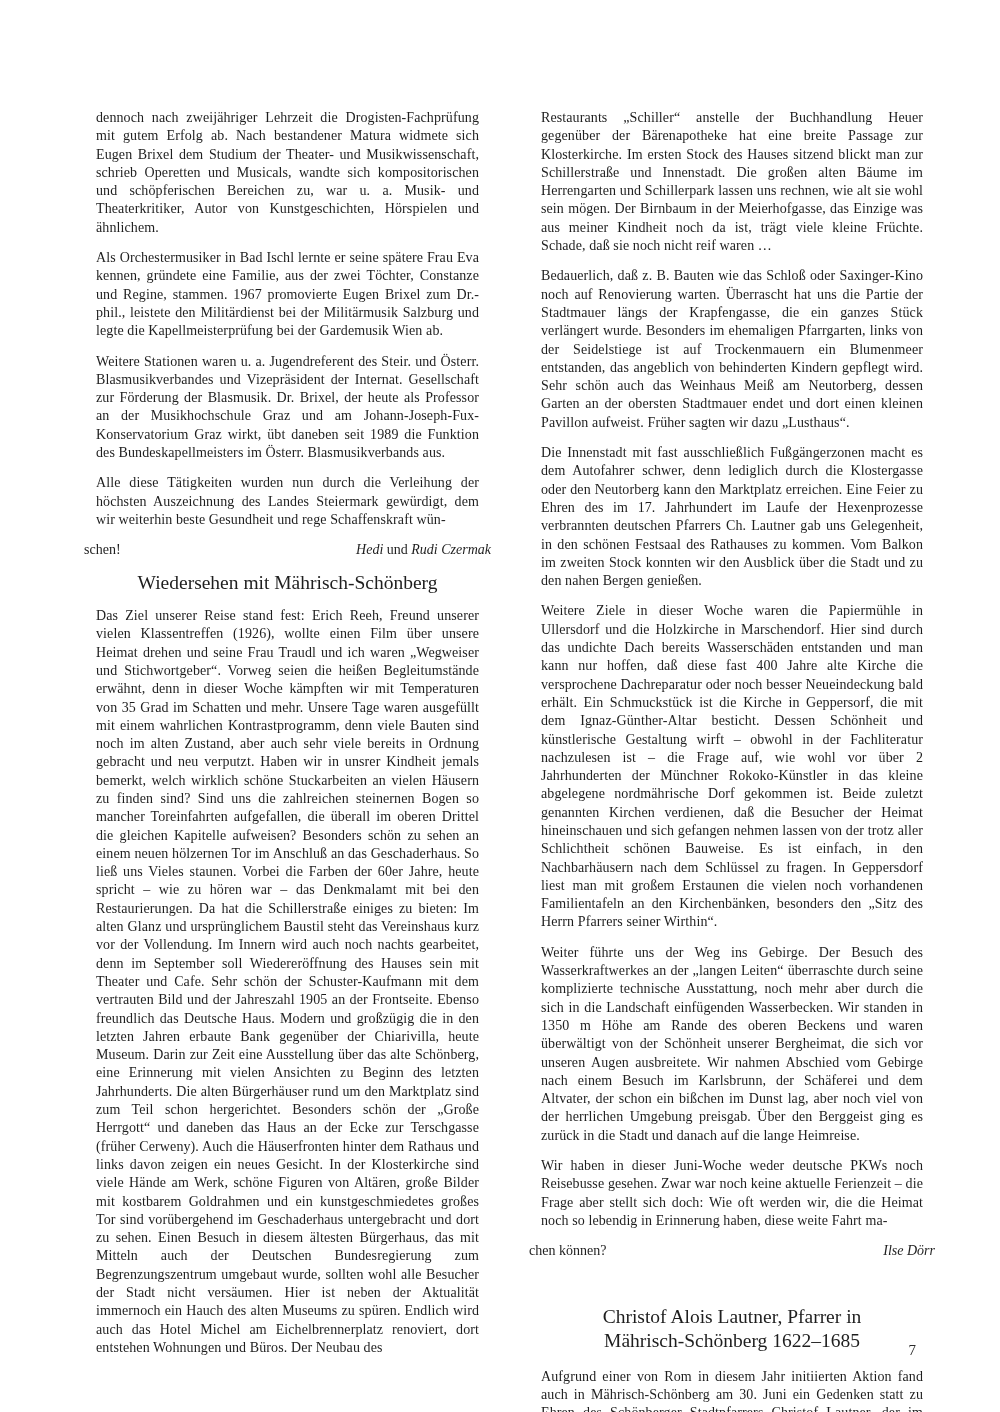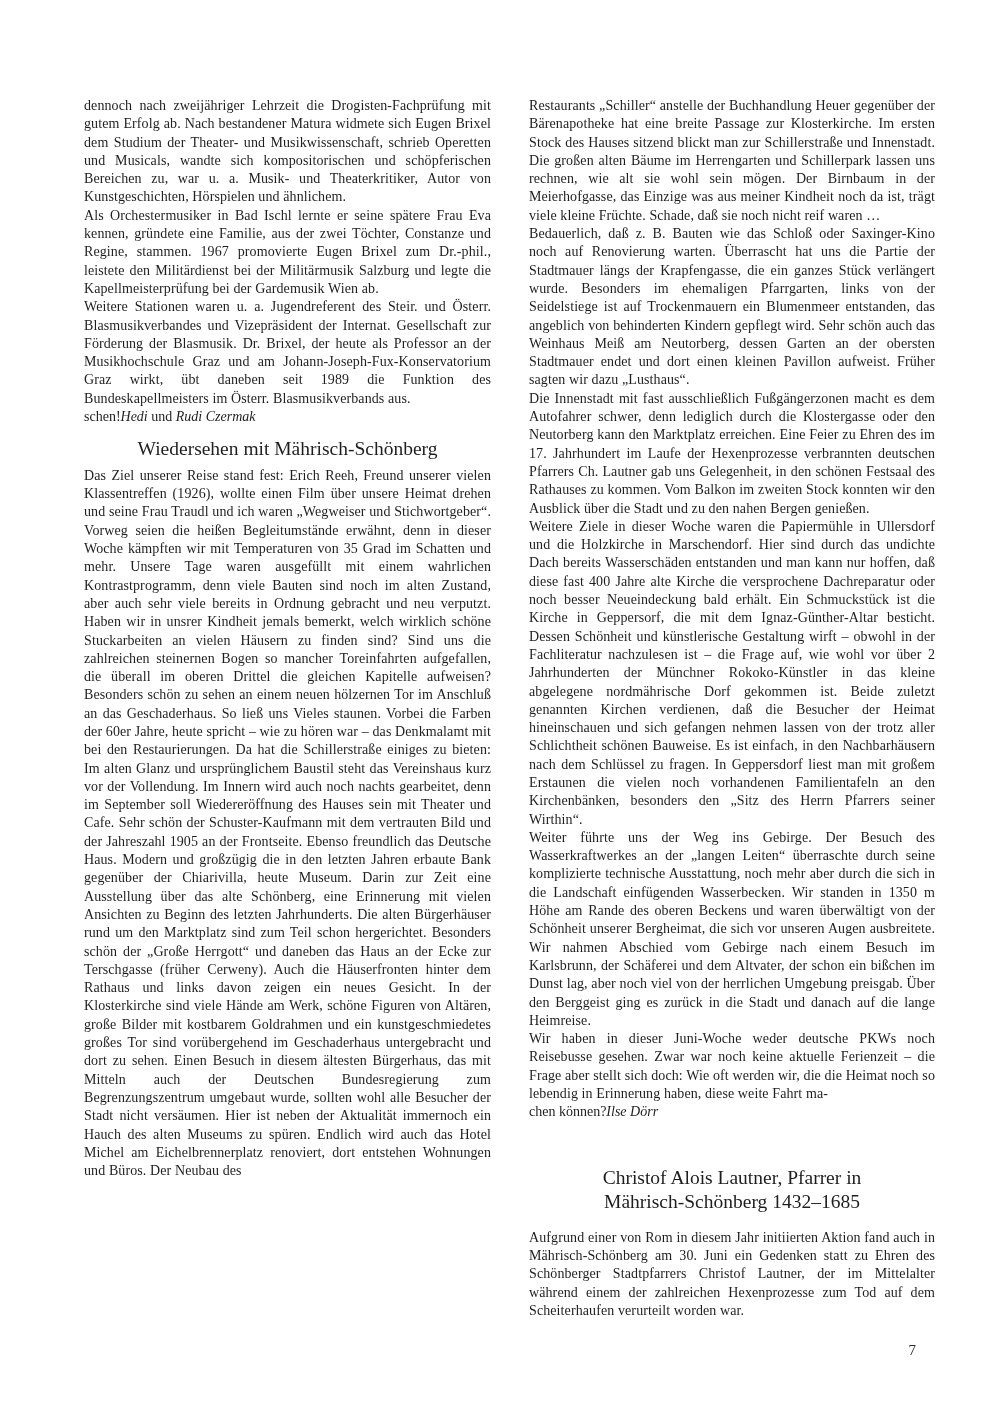--- a/index.html
+++ b/index.html
@@ -20,39 +20,40 @@
     color: #1e1e1e;
     font-family: "Liberation Serif", "DejaVu Serif", serif;
   }
   .column {
     position: absolute;
     top: 97px;
   }
   .column-left  { left: 84px;  width: 407px; }
   .column-right { left: 529px; width: 406px; }
   .para {
-    margin: 0;
+    margin: 12px;
     font-size: 14px;
     line-height: 18.3px;
     text-align: justify;
     letter-spacing: 0.1px;
   }
   .heading {
     font-weight: normal;
     font-size: 19.5px;
     line-height: 24.5px;
     text-align: center;
     margin: 11px 0 5px 0;
   }
   .heading.major {
     margin: 44px 0 14px 0;
   }
   .heading-line { white-space: nowrap; }
   .sig-row {
     display: flex;
+    justify-content: space-between;
     align-items: baseline;
     font-size: 14px;
     line-height: 18.3px;
   }
   .sig-name { text-align: right; }
   .italic { font-style: italic; }
   .page-number {
     position: absolute;
     top: 1342px;
     right: 84px;
@@ -61,20 +62,21 @@
   }
 </style>
 </head>
 <body>
 
 <div class="page">
   <div class="column column-left">
       <p class="para">dennoch nach zweijähriger Lehrzeit die Drogisten-Fachprüfung mit gutem Erfolg ab. Nach bestandener Matura widmete sich Eugen Brixel dem Studium der Theater- und Musikwissenschaft, schrieb Operetten und Musicals, wandte sich kompositorischen und schöpferischen Bereichen zu, war u. a. Musik- und Theaterkritiker, Autor von Kunstgeschichten, Hörspielen und ähnlichem.</p>
       <p class="para">Als Orchestermusiker in Bad Ischl lernte er seine spätere Frau Eva kennen, gründete eine Familie, aus der zwei Töchter, Constanze und Regine, stammen. 1967 promovierte Eugen Brixel zum Dr.-phil., leistete den Militärdienst bei der Militärmusik Salzburg und legte die Kapellmeisterprüfung bei der Gardemusik Wien ab.</p>
       <p class="para">Weitere Stationen waren u. a. Jugendreferent des Steir. und Österr. Blasmusikverbandes und Vizepräsident der Internat. Gesellschaft zur Förderung der Blasmusik. Dr. Brixel, der heute als Professor an der Musikhochschule Graz und am Johann-Joseph-Fux-Konservatorium Graz wirkt, übt daneben seit 1989 die Funktion des Bundeskapellmeisters im Österr. Blasmusikverbands aus.</p>
+      <p class="para">Alle diese Tätigkeiten wurden nun durch die Verleihung der höchsten Auszeichnung des Landes Steiermark gewürdigt, dem wir weiterhin beste Gesundheit und rege Schaffenskraft wün-</p>
       <div class="sig-row">
         <span class="sig-tail">schen!</span>
         <span class="sig-name"><span class="italic">Hedi</span><span> und </span><span class="italic">Rudi Czermak</span></span>
       </div>
       <div class="heading">
         <div class="heading-line">Wiedersehen mit Mährisch-Schönberg</div>
       </div>
       <p class="para">Das Ziel unserer Reise stand fest: Erich Reeh, Freund unserer vielen Klassentreffen (1926), wollte einen Film über unsere Heimat drehen und seine Frau Traudl und ich waren „Wegweiser und Stichwortgeber“. Vorweg seien die heißen Begleitumstände erwähnt, denn in dieser Woche kämpften wir mit Temperaturen von 35 Grad im Schatten und mehr. Unsere Tage waren ausgefüllt mit einem wahrlichen Kontrastprogramm, denn viele Bauten sind noch im alten Zustand, aber auch sehr viele bereits in Ordnung gebracht und neu verputzt. Haben wir in unsrer Kindheit jemals bemerkt, welch wirklich schöne Stuckarbeiten an vielen Häusern zu finden sind? Sind uns die zahlreichen steinernen Bogen so mancher Toreinfahrten aufgefallen, die überall im oberen Drittel die gleichen Kapitelle aufweisen? Besonders schön zu sehen an einem neuen hölzernen Tor im Anschluß an das Geschaderhaus. So ließ uns Vieles staunen. Vorbei die Farben der 60er Jahre, heute spricht – wie zu hören war – das Denkmalamt mit bei den Restaurierungen. Da hat die Schillerstraße einiges zu bieten: Im alten Glanz und ursprünglichem Baustil steht das Vereinshaus kurz vor der Vollendung. Im Innern wird auch noch nachts gearbeitet, denn im September soll Wiedereröffnung des Hauses sein mit Theater und Cafe. Sehr schön der Schuster-Kaufmann mit dem vertrauten Bild und der Jahreszahl 1905 an der Frontseite. Ebenso freundlich das Deutsche Haus. Modern und großzügig die in den letzten Jahren erbaute Bank gegenüber der Chiarivilla, heute Museum. Darin zur Zeit eine Ausstellung über das alte Schönberg, eine Erinnerung mit vielen Ansichten zu Beginn des letzten Jahrhunderts. Die alten Bürgerhäuser rund um den Marktplatz sind zum Teil schon hergerichtet. Besonders schön der „Große Herrgott“ und daneben das Haus an der Ecke zur Terschgasse (früher Cerweny). Auch die Häuserfronten hinter dem Rathaus und links davon zeigen ein neues Gesicht. In der Klosterkirche sind viele Hände am Werk, schöne Figuren von Altären, große Bilder mit kostbarem Goldrahmen und ein kunstgeschmiedetes großes Tor sind vorübergehend im Geschaderhaus untergebracht und dort zu sehen. Einen Besuch in diesem ältesten Bürgerhaus, das mit Mitteln auch der Deutschen Bundesregierung zum Begrenzungszentrum umgebaut wurde, sollten wohl alle Besucher der Stadt nicht versäumen. Hier ist neben der Aktualität immernoch ein Hauch des alten Museums zu spüren. Endlich wird auch das Hotel Michel am Eichelbrennerplatz renoviert, dort entstehen Wohnungen und Büros. Der Neubau des</p>
     </div>
   <div class="column column-right">
@@ -83,18 +85,18 @@
       <p class="para">Die Innenstadt mit fast ausschließlich Fußgängerzonen macht es dem Autofahrer schwer, denn lediglich durch die Klostergasse oder den Neutorberg kann den Marktplatz erreichen. Eine Feier zu Ehren des im 17. Jahrhundert im Laufe der Hexenprozesse verbrannten deutschen Pfarrers Ch. Lautner gab uns Gelegenheit, in den schönen Festsaal des Rathauses zu kommen. Vom Balkon im zweiten Stock konnten wir den Ausblick über die Stadt und zu den nahen Bergen genießen.</p>
       <p class="para">Weitere Ziele in dieser Woche waren die Papiermühle in Ullersdorf und die Holzkirche in Marschendorf. Hier sind durch das undichte Dach bereits Wasserschäden entstanden und man kann nur hoffen, daß diese fast 400 Jahre alte Kirche die versprochene Dachreparatur oder noch besser Neueindeckung bald erhält. Ein Schmuckstück ist die Kirche in Geppersorf, die mit dem Ignaz-Günther-Altar besticht. Dessen Schönheit und künstlerische Gestaltung wirft – obwohl in der Fachliteratur nachzulesen ist – die Frage auf, wie wohl vor über 2 Jahrhunderten der Münchner Rokoko-Künstler in das kleine abgelegene nordmährische Dorf gekommen ist. Beide zuletzt genannten Kirchen verdienen, daß die Besucher der Heimat hineinschauen und sich gefangen nehmen lassen von der trotz aller Schlichtheit schönen Bauweise. Es ist einfach, in den Nachbarhäusern nach dem Schlüssel zu fragen. In Geppersdorf liest man mit großem Erstaunen die vielen noch vorhandenen Familientafeln an den Kirchenbänken, besonders den „Sitz des Herrn Pfarrers seiner Wirthin“.</p>
       <p class="para">Weiter führte uns der Weg ins Gebirge. Der Besuch des Wasserkraftwerkes an der „langen Leiten“ überraschte durch seine komplizierte technische Ausstattung, noch mehr aber durch die sich in die Landschaft einfügenden Wasserbecken. Wir standen in 1350 m Höhe am Rande des oberen Beckens und waren überwältigt von der Schönheit unserer Bergheimat, die sich vor unseren Augen ausbreitete. Wir nahmen Abschied vom Gebirge nach einem Besuch im Karlsbrunn, der Schäferei und dem Altvater, der schon ein bißchen im Dunst lag, aber noch viel von der herrlichen Umgebung preisgab. Über den Berggeist ging es zurück in die Stadt und danach auf die lange Heimreise.</p>
       <p class="para">Wir haben in dieser Juni-Woche weder deutsche PKWs noch Reisebusse gesehen. Zwar war noch keine aktuelle Ferienzeit – die Frage aber stellt sich doch: Wie oft werden wir, die die Heimat noch so lebendig in Erinnerung haben, diese weite Fahrt ma-</p>
       <div class="sig-row">
         <span class="sig-tail">chen können?</span>
         <span class="sig-name"><span class="italic">Ilse Dörr</span></span>
       </div>
       <div class="heading major">
         <div class="heading-line">Christof Alois Lautner, Pfarrer in</div>
-        <div class="heading-line">Mährisch-Schönberg 1432–1685</div>
+        <div class="heading-line">Mährisch-Schönberg 1622–1685</div>
       </div>
       <p class="para">Aufgrund einer von Rom in diesem Jahr initiierten Aktion fand auch in Mährisch-Schönberg am 30. Juni ein Gedenken statt zu Ehren des Schönberger Stadtpfarrers Christof Lautner, der im Mittelalter während einem der zahlreichen Hexenprozesse zum Tod auf dem Scheiterhaufen verurteilt worden war.</p>
     </div>
   <div class="page-number">7</div>
 </div>
 
 </body></html>

